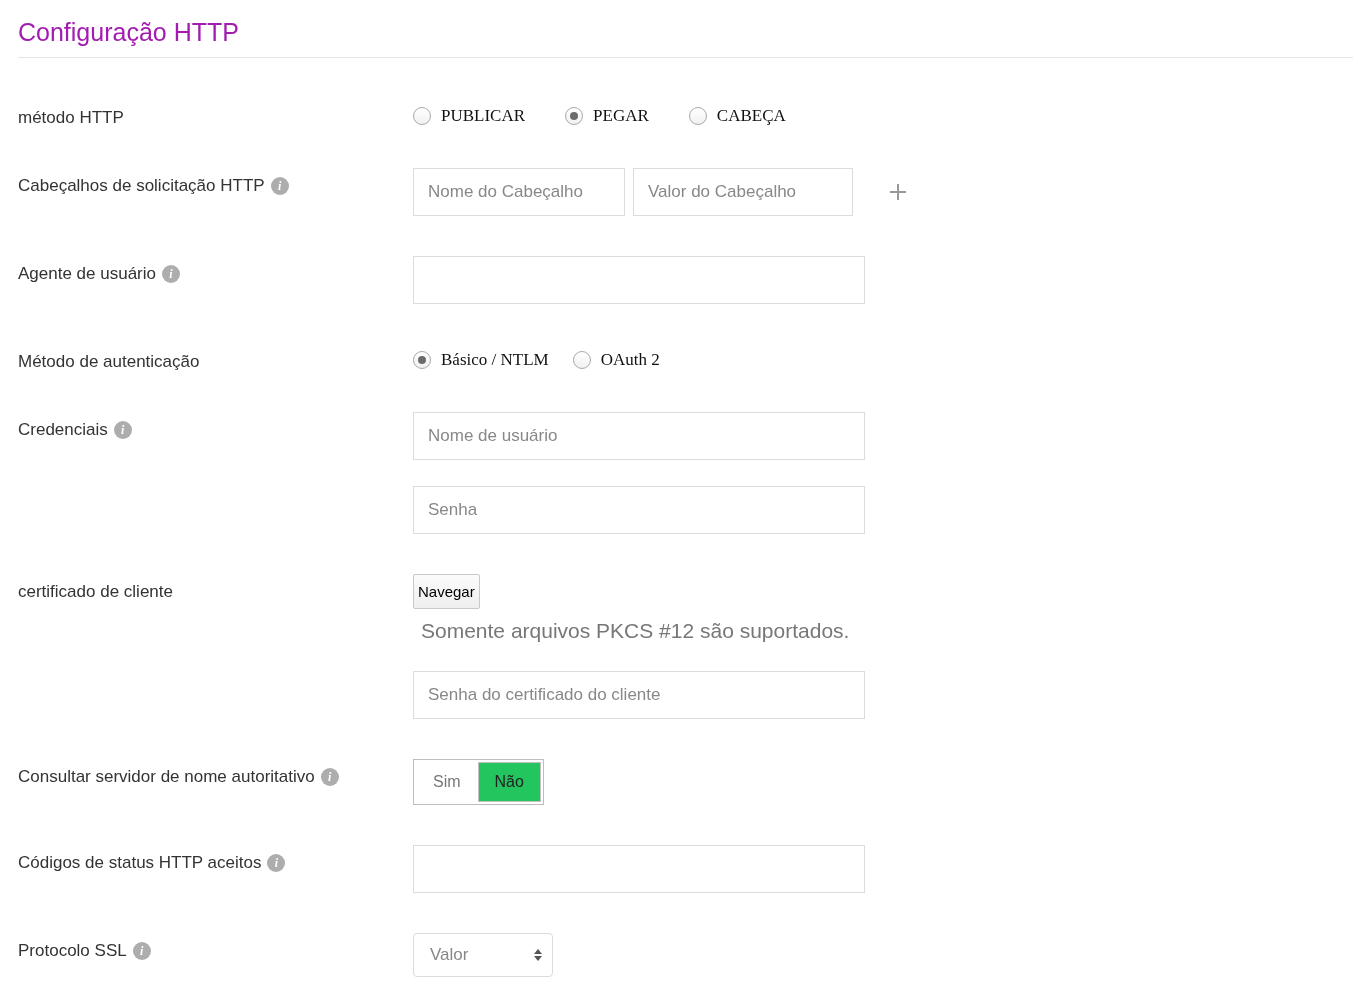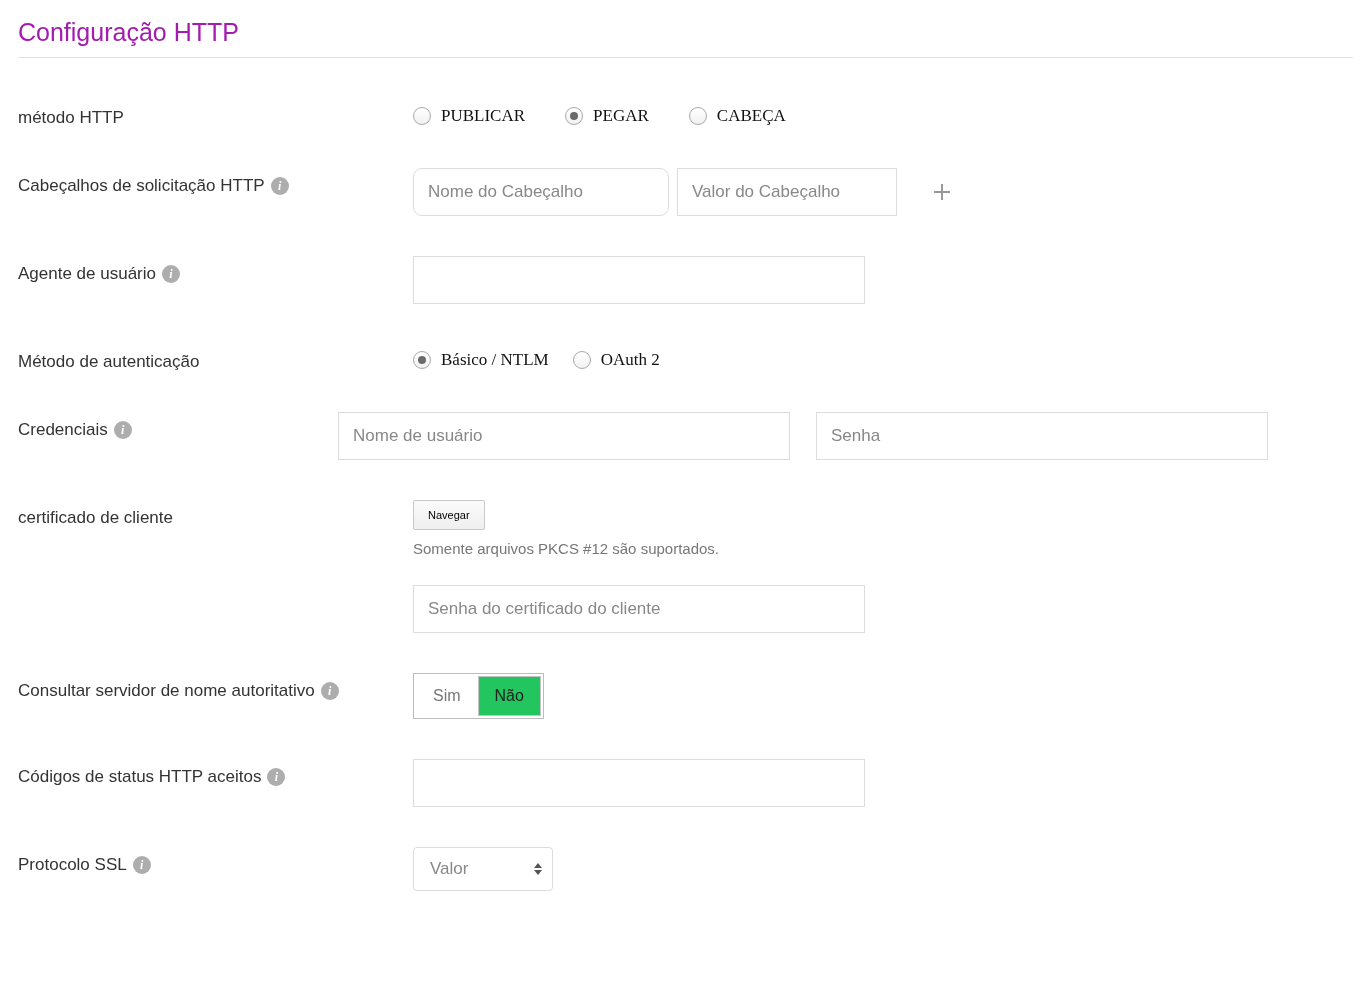--- a/index.html
+++ b/index.html
@@ -104,53 +104,53 @@
   }
   .text-input::placeholder {
     color: #888;
   }
   .header-inputs {
     display: flex;
     gap: 8px;
     align-items: center;
   }
   .header-name {
-    width: 256px;
-    border-radius: 9px;
+    width: 212px;
   }
   .header-value {
     width: 220px;
   }
   .plus-btn {
     width: 26px;
     height: 26px;
     margin-left: 24px;
     display: inline-flex;
     align-items: center;
     justify-content: center;
     color: #999;
     cursor: pointer;
   }
   .full-input {
     width: 452px;
   }
-  .stack { display:flex; gap:26px; }
+  .stack { display:flex; flex-direction:column; gap:26px; }
   .btn {
     background: linear-gradient(#fbfbfb,#efefef);
     border: 1px solid #c9c9c9;
-    padding: 8px 14px;
-    font-size: 11px;
+    padding: 8px 4px;
+    font-size: 15px;
     cursor: pointer;
     border-radius: 2px;
     font-family: inherit;
   }
   .hint-text {
     color: #777;
-    font-size: 15px;
+    font-size: 21px;
     margin-top: 10px;
+    margin-left: 8px;
   }
   
   .toggle-box {
     display: inline-flex;
     border: 1px solid #bdbdbd;
     padding: 2px;
     background: #fff;
   }
   .toggle-opt {
     padding: 10px 16px;

